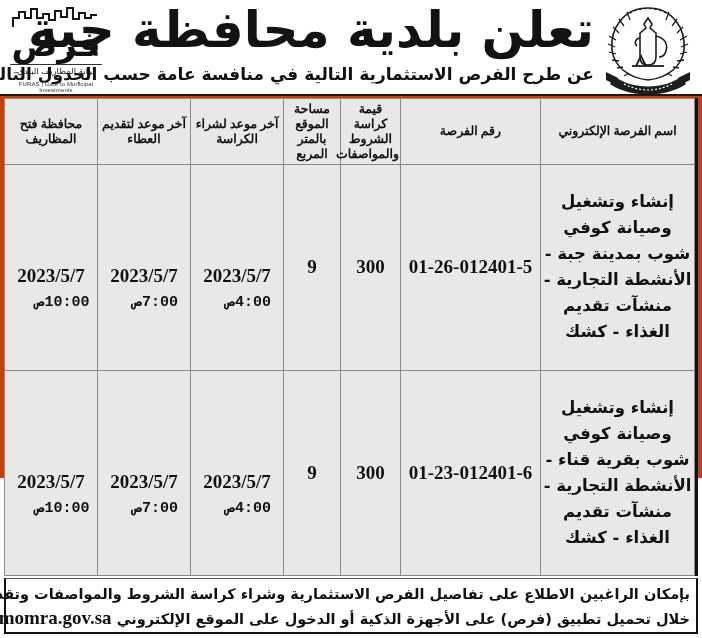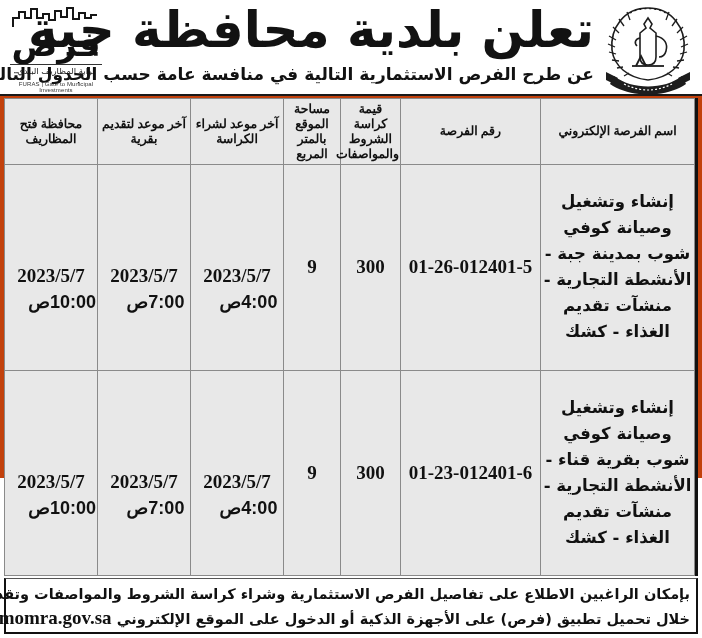--- a/index.html
+++ b/index.html
@@ -215,22 +215,22 @@
   td.cell-date .d-date {
     display: block;
     direction: ltr;
     unicode-bidi: isolate;
     margin-top: 44px;
   }
   td.cell-date .d-time {
     display: block;
     direction: rtl;
     unicode-bidi: isolate;
-    font-family: Liberation Sans, sans-serif;
-    font-size: 18px;
+    font-family: Liberation Mono, monospace;
+    font-size: 15px;
     margin-left: 23px;
   }
 
   
   .footer {
     position: absolute;
     left: 4px;
     top: 578px;
     width: 694px;
     height: 56px;
@@ -349,21 +349,21 @@
           <col class="col-bid">
           <col class="col-open">
       </colgroup>
       <thead>
         <tr>
           <th>اسم الفرصة الإلكتروني</th>
           <th>رقم الفرصة</th>
           <th>قيمة كراسة الشروط والمواصفات</th>
           <th>مساحة الموقع بالمتر المربع</th>
           <th>آخر موعد لشراء الكراسة</th>
-          <th>آخر موعد لتقديم بقرية</th>
+          <th>آخر موعد لتقديم العطاء</th>
           <th>محافظة فتح المظاريف</th>
         </tr>
       </thead>
       <tbody>
         <tr>
           <td class="cell-name">إنشاء وتشغيل وصيانة كوفي شوب بمدينة جبة - الأنشطة التجارية - منشآت تقديم الغذاء - كشك</td>
           <td class="cell-num">01-26-012401-5</td>
           <td class="cell-fee">300</td>
           <td class="cell-area">9</td>
           <td class="cell-date">

